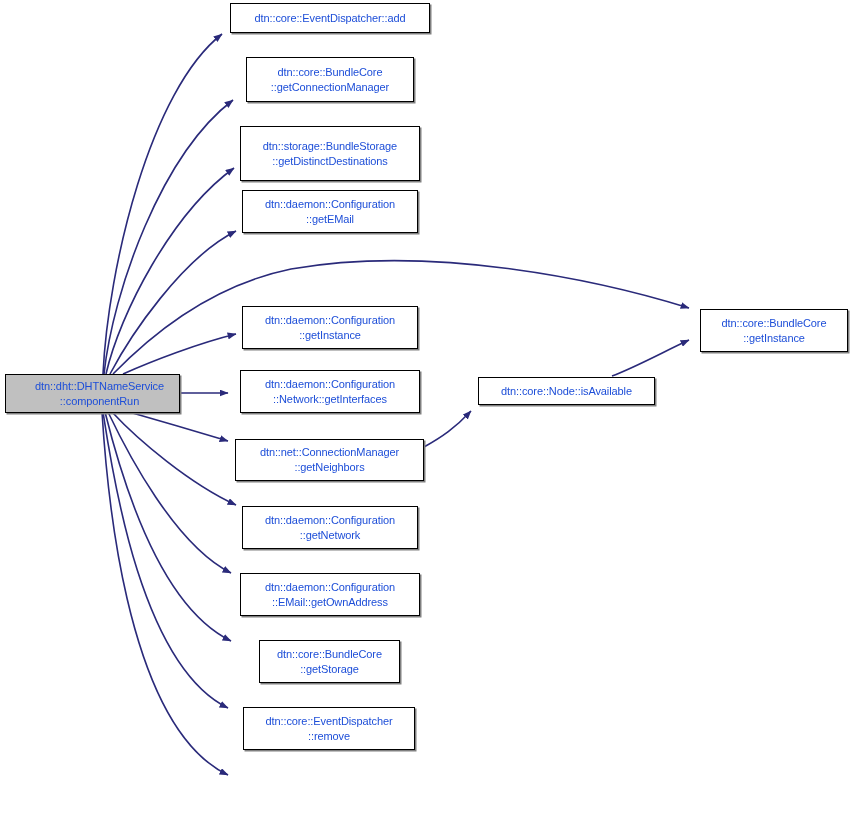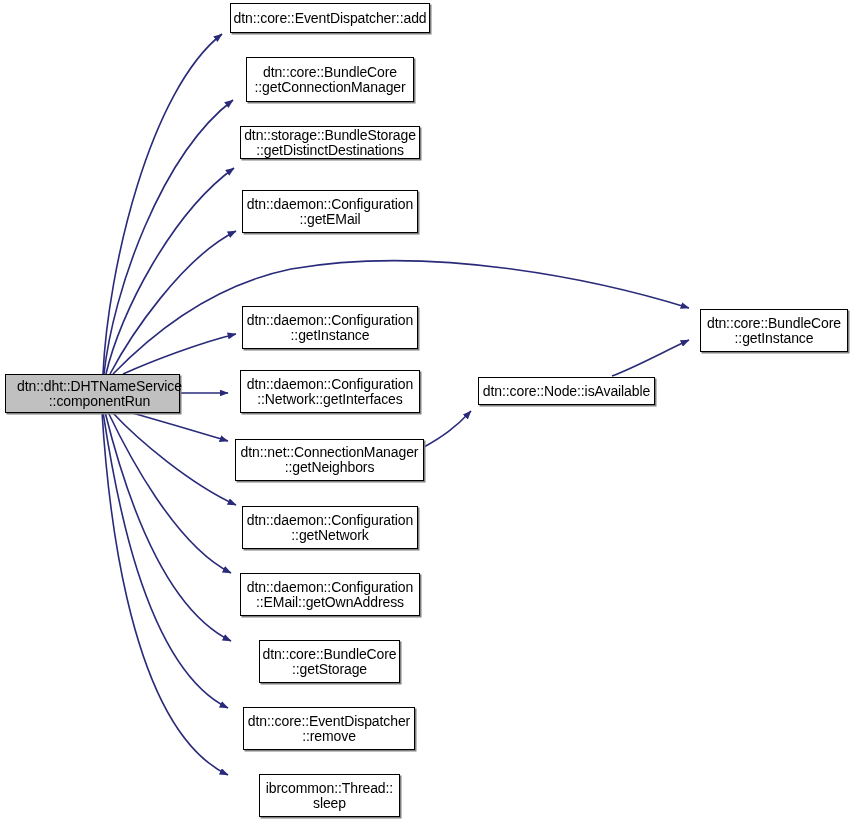--- a/index.html
+++ b/index.html
@@ -25,22 +25,22 @@
   }
   .node {
     position: absolute;
     box-sizing: border-box;
     display: flex;
     align-items: center;
     justify-content: center;
     text-align: center;
     border: 1px solid #000000;
     background: #ffffff;
-    color: #000000;
-    font-size: 14px;
+    color: #1d4ed8;
+    font-size: 11px;
     line-height: 15px;
     letter-spacing: -0.1px;
     box-shadow: 1.5px 1.5px 0 0 #808080;
     white-space: pre-line;
     padding: 0 4px;
   }
   .node.root {
     background: #c0c0c0;
     border: 1px solid #000000;
     padding-left: 18px;
@@ -74,21 +74,21 @@
       <path d="M 424,447 C 442,437 455,428 471,411"></path>
       <path d="M 612,376 C 636,367 665,351 689,340"></path>
     </g>
   </svg>
 
   <div class="node" style="left:230px; top:3px; width:200px; height:30px;">dtn::core::EventDispatcher::add</div>
 
   <div class="node" style="left:246px; top:57px; width:168px; height:45px;">dtn::core::BundleCore
 ::getConnectionManager</div>
 
-  <div class="node" style="left:240px; top:126px; width:180px; height:33px;">dtn::storage::BundleStorage
+  <div class="node" style="left:240px; top:126px; width:180px; height:55px;">dtn::storage::BundleStorage
 ::getDistinctDestinations</div>
 
   <div class="node" style="left:242px; top:190px; width:176px; height:43px;">dtn::daemon::Configuration
 ::getEMail</div>
 
   <div class="node" style="left:242px; top:306px; width:176px; height:43px;">dtn::daemon::Configuration
 ::getInstance</div>
 
   <div class="node" style="left:240px; top:370px; width:180px; height:43px;">dtn::daemon::Configuration
 ::Network::getInterfaces</div>
@@ -101,22 +101,20 @@
 
   <div class="node" style="left:240px; top:573px; width:180px; height:43px;">dtn::daemon::Configuration
 ::EMail::getOwnAddress</div>
 
   <div class="node" style="left:259px; top:640px; width:141px; height:43px;">dtn::core::BundleCore
 ::getStorage</div>
 
   <div class="node" style="left:243px; top:707px; width:172px; height:43px;text-align:center;">dtn::core::EventDispatcher
 ::remove</div>
 
-  <div class="node" style="left:259px; top:774px; width:141px; height:43px;">ibrcommon::Thread::
-sleep</div>
 
   <div class="node" style="left:478px; top:377px; width:177px; height:28px;">dtn::core::Node::isAvailable</div>
 
   <div class="node" style="left:700px; top:309px; width:148px; height:43px;">dtn::core::BundleCore
 ::getInstance</div>
 
   <div class="node root" style="left:5px; top:374px; width:175px; height:39px;">dtn::dht::DHTNameService
 ::componentRun</div>
 
 </div>

